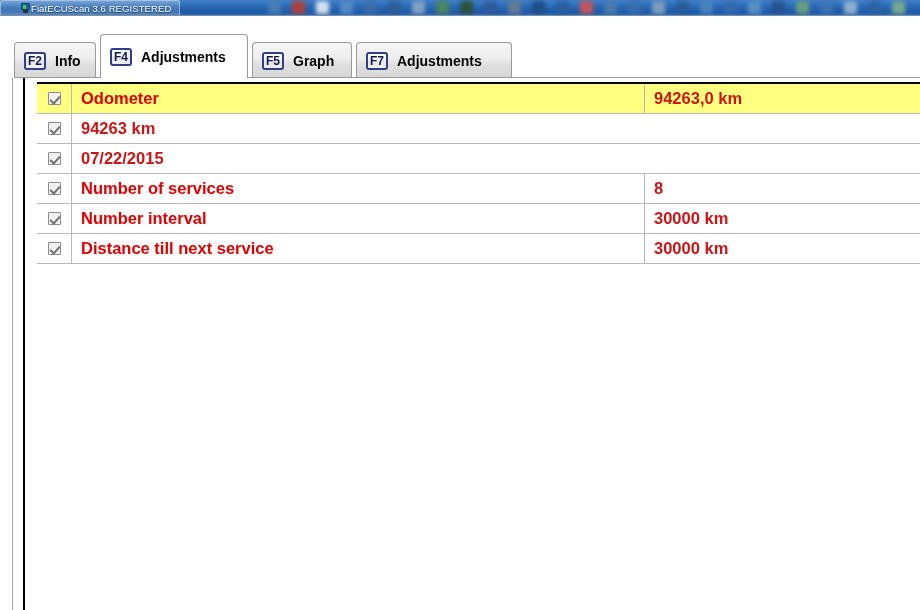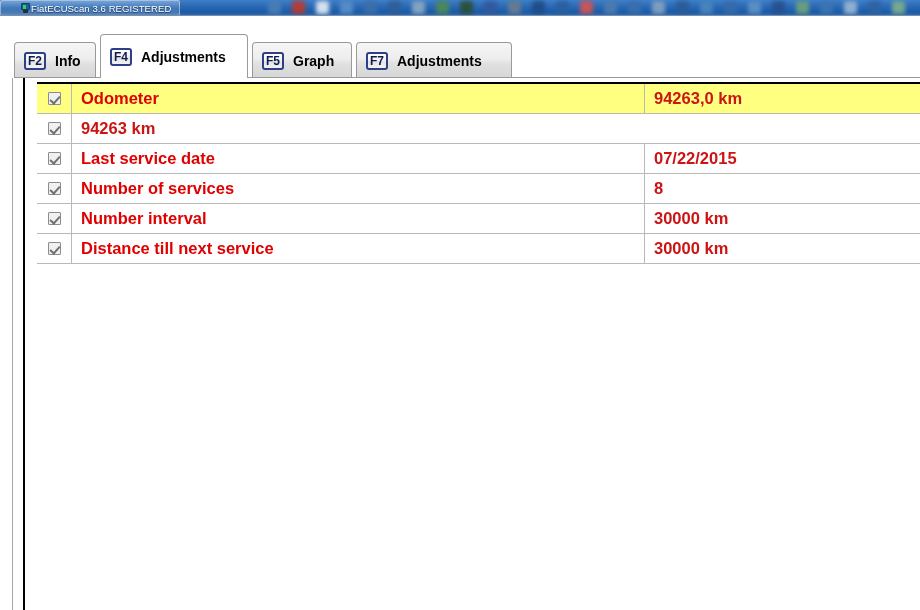--- a/index.html
+++ b/index.html
@@ -311,21 +311,20 @@
           <div class="row">
             <div class="cell-check">
               <span class="chk"></span>
             </div>
             <div class="cell-value">94263 km</div>
           </div>
           <div class="row">
             <div class="cell-check">
               <span class="chk"></span>
             </div>
-            <div class="cell-name">Last service date</div>
             <div class="cell-value">07/22/2015</div>
           </div>
           <div class="row">
             <div class="cell-check">
               <span class="chk"></span>
             </div>
             <div class="cell-name">Number of services</div>
             <div class="cell-value">8</div>
           </div>
           <div class="row">

